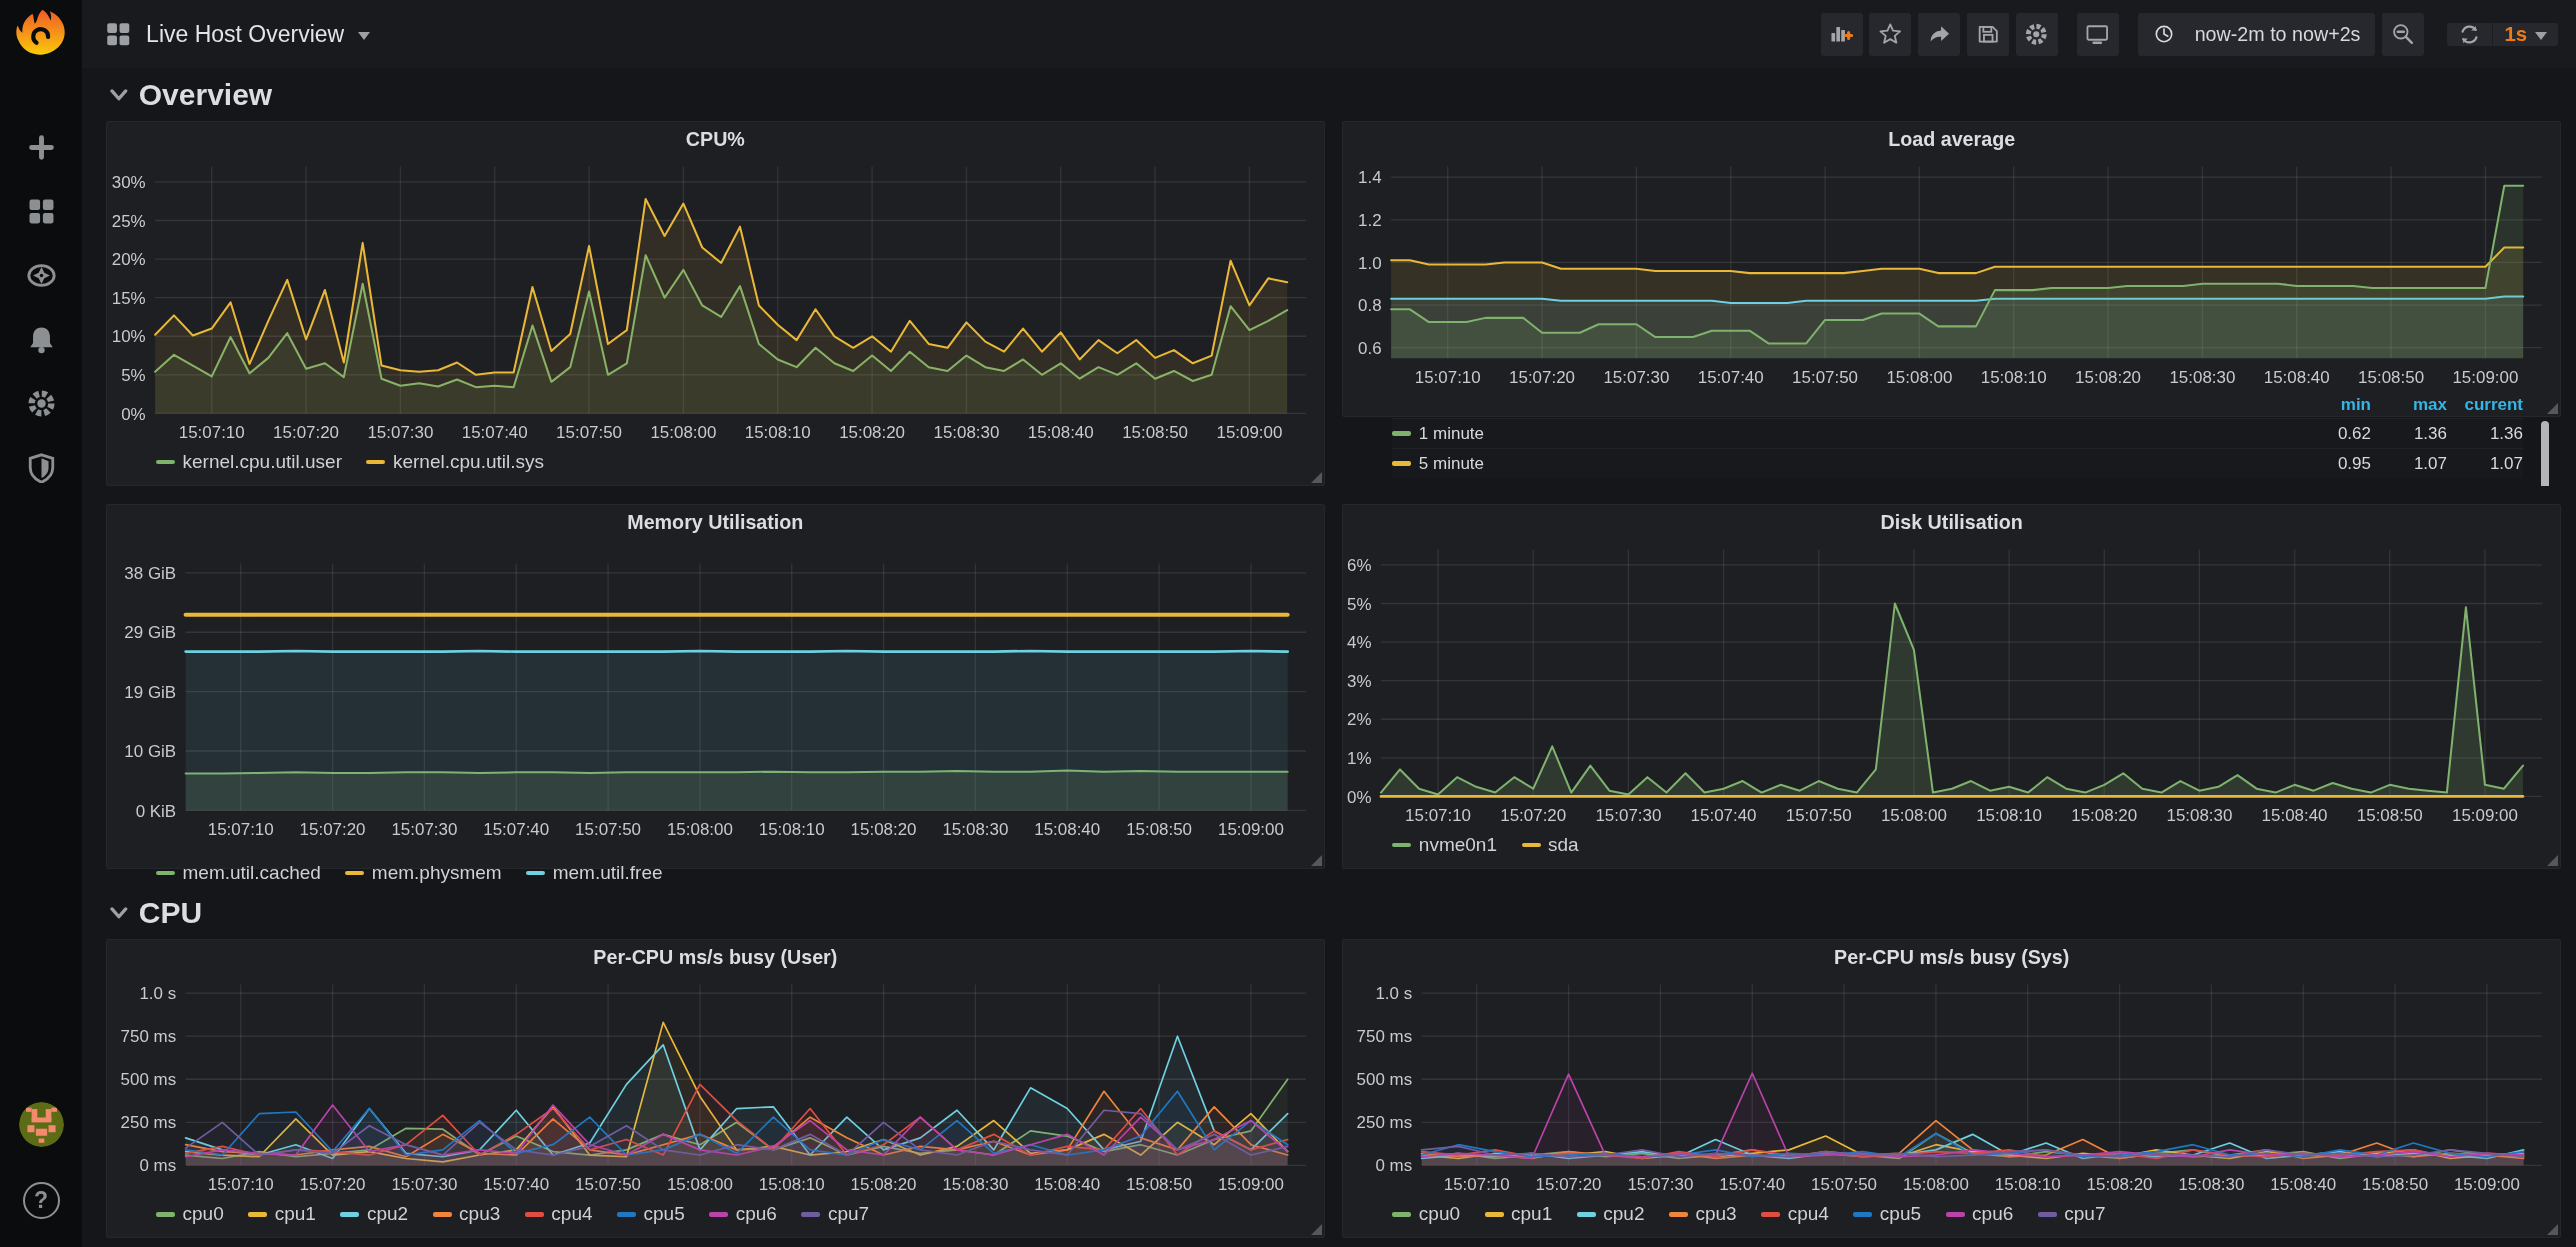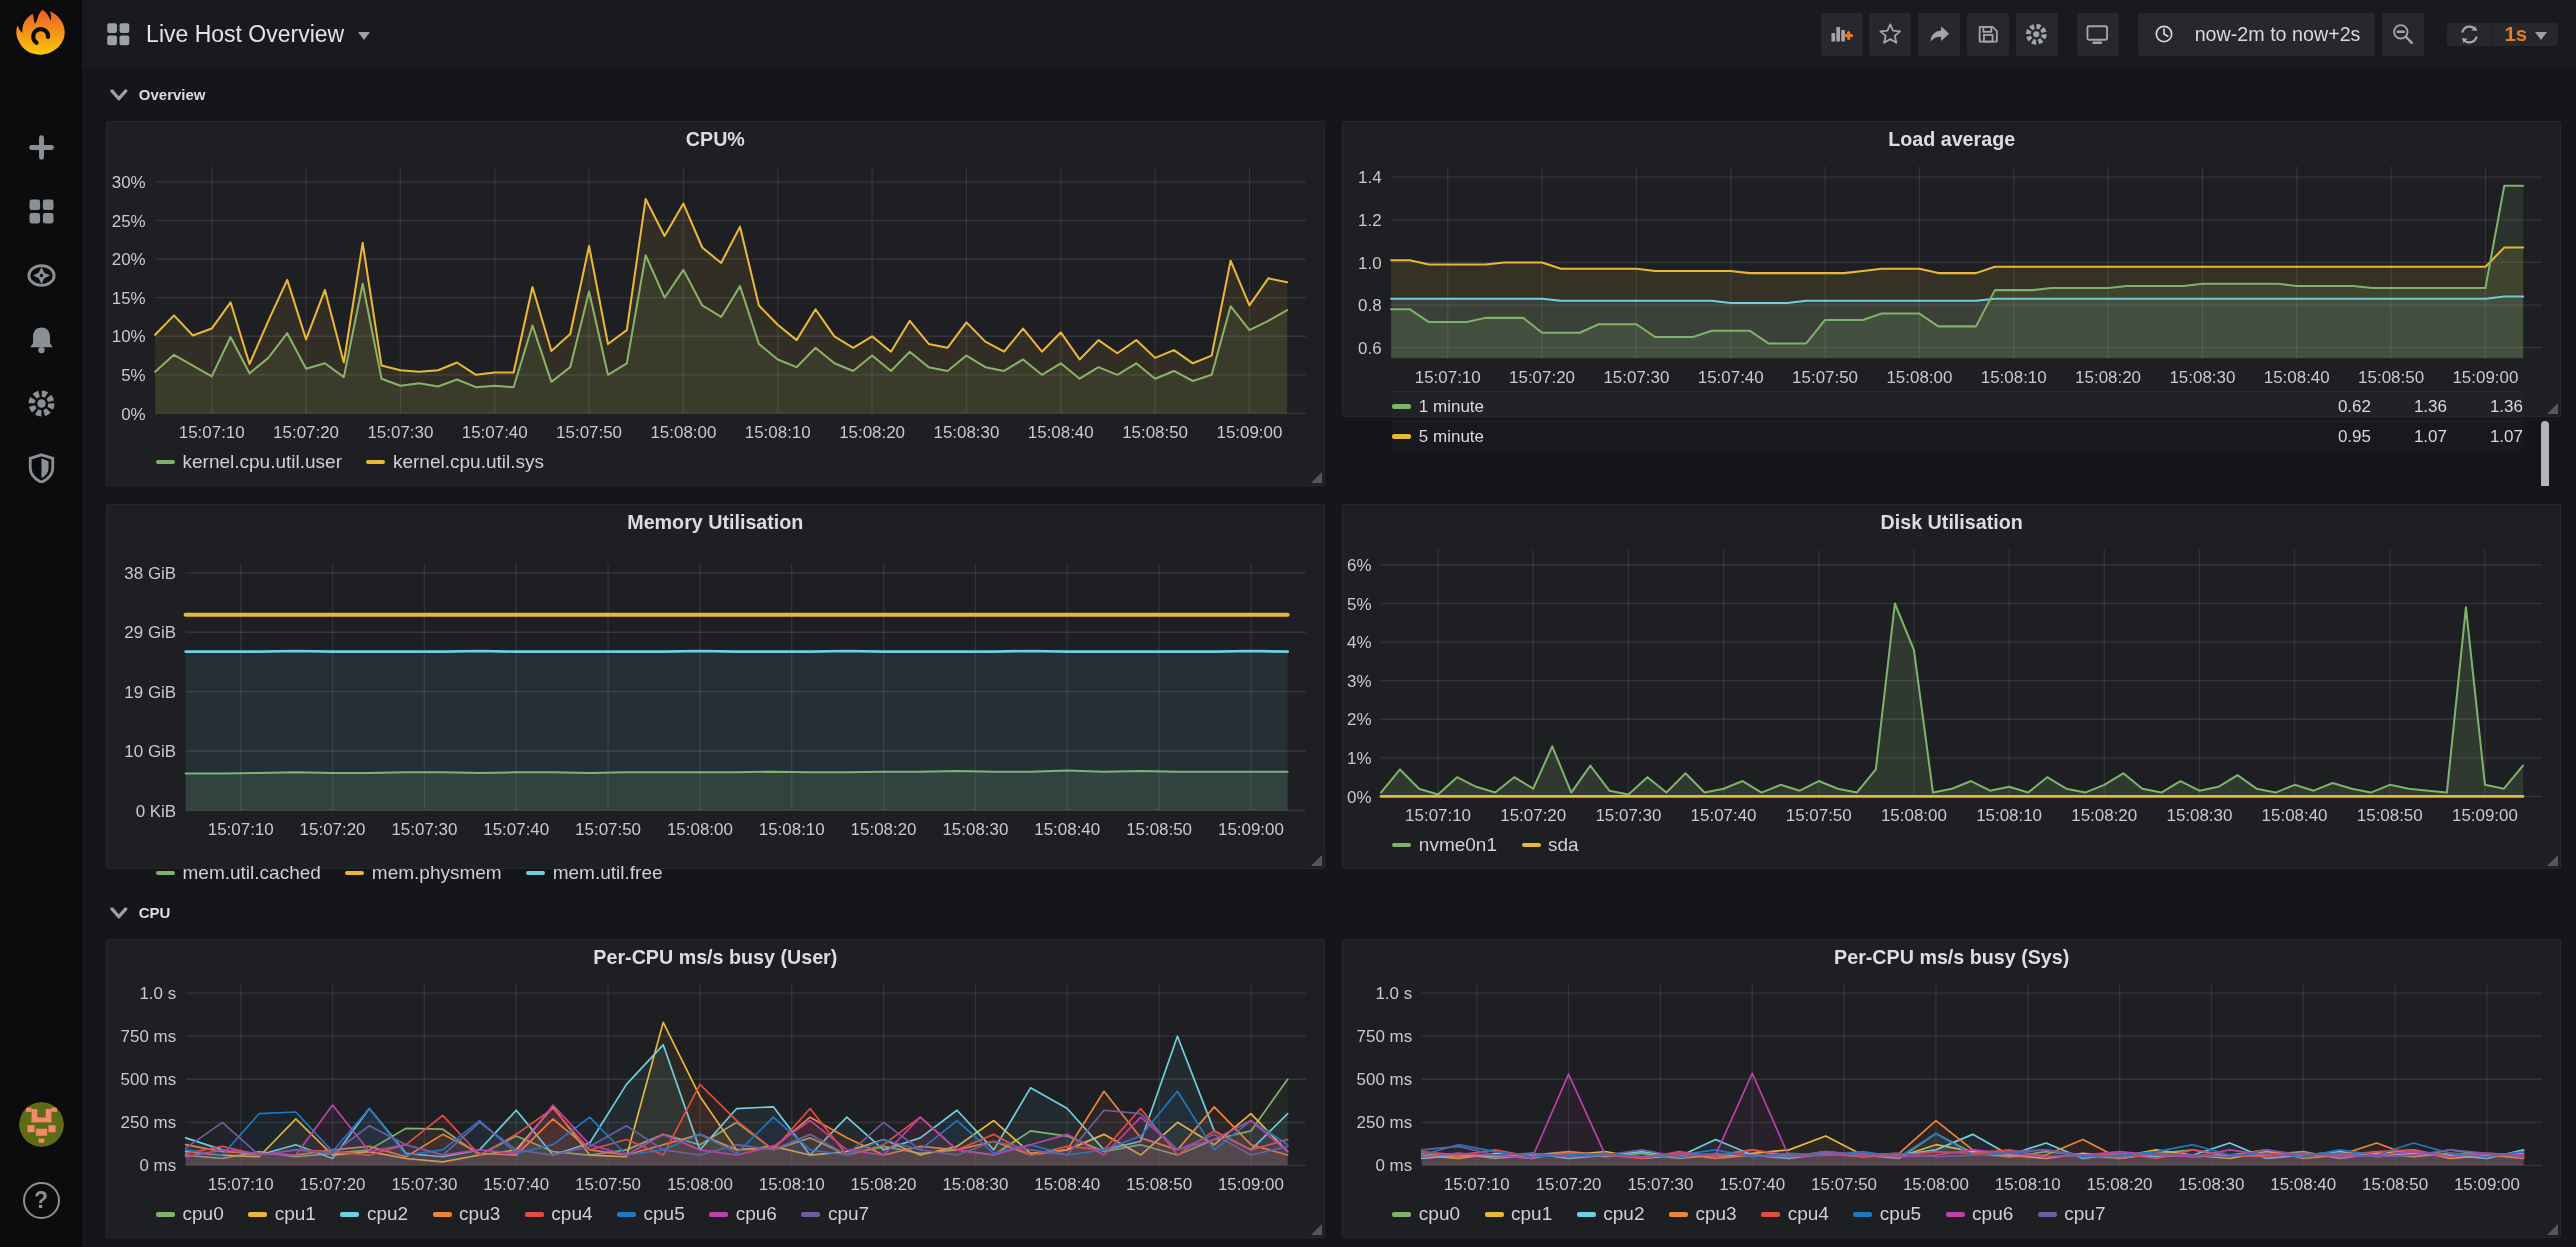--- a/index.html
+++ b/index.html
@@ -34,21 +34,21 @@
   .tbtn.gap { margin-left:12.2px; }
   .time-btn { gap:20px; font-size:19.7px; color:#d8d9da; padding:0 15px; }
   .refresh-group { display:flex; align-items:stretch; background:#26282d; border-radius:2.7px; margin-left:16px; }
   .refresh-group .half { display:flex; align-items:center; padding:0 11px; cursor:pointer; }
   .refresh-group .sep { width:1.4px; background:#1b1d20; }
   .interval { font-size:20.4px; color:#eb7b18; font-weight:bold; display:flex; align-items:center; gap:8.2px; }
 
   
   .content { position:absolute; left:82px; top:68px; right:0; bottom:0; padding:0 15px 0 24px; overflow:hidden; }
   .section-header { height:53px; display:flex; align-items:center; gap:11px; padding-left:4.1px;
-                    font-size:15px; font-weight:600; color:#dcdde0; cursor:pointer; }
+                    font-size:30px; font-weight:600; color:#dcdde0; cursor:pointer; }
   .section-header svg { width:17.7px; height:17.7px; color:#9da0a5; }
   .row { display:flex; gap:17.7px; margin-bottom:17.7px; }
   .panel { flex:1; background:#1e1f23; border:0.7px solid #26272b; border-radius:2px;
            position:relative; display:flex; flex-direction:column; min-width:0; }
   .panel-title { height:35px; flex:0 0 35px; display:flex; align-items:center; justify-content:center;
                  font-size:19.7px; font-weight:600; color:#dcdde0; cursor:pointer; }
   .plot { position:relative; }
   .plot svg { position:absolute; inset:0; width:100%; height:100%; }
   svg text.tick { font-family:"Liberation Sans", sans-serif; font-size:25px; fill:#c9cacc; }
 
@@ -341,20 +341,25 @@
             <text x="57" y="38.66666666666667" text-anchor="end" class="tick">1.4</text>
             <path d="M71.0 151.9 L98.8 151.9 L126.7 158.1 L154.5 158.1 L182.3 158.1 L210.2 158.1 L238.0 155.0 L265.9 155.0 L293.7 155.0 L321.5 164.4 L349.4 164.4 L377.2 164.4 L405.0 164.4 L432.9 164.4 L460.7 167.5 L488.5 167.5 L516.4 167.5 L544.2 167.5 L572.0 167.5 L599.9 170.7 L627.7 170.7 L655.6 170.7 L683.4 170.7 L711.2 170.7 L739.1 170.7 L766.9 167.5 L794.7 164.4 L822.6 164.4 L850.4 164.4 L878.2 170.7 L906.1 170.7 L933.9 170.7 L961.8 161.3 L989.6 161.3 L1017.4 161.3 L1045.3 161.3 L1073.1 161.3 L1100.9 161.3 L1128.8 161.3 L1156.6 161.3 L1184.4 161.3 L1212.3 161.3 L1240.1 161.3 L1268.0 161.3 L1295.8 161.3 L1323.6 161.3 L1351.5 161.3 L1379.3 161.3 L1407.1 161.3 L1435.0 161.3 L1462.8 161.3 L1490.6 161.3 L1518.5 161.3 L1546.3 161.3 L1574.1 161.3 L1602.0 161.3 L1629.8 161.3 L1657.7 161.3 L1685.5 161.3 L1713.3 133.1 L1741.2 133.1 L1741.2 296.0 L71.0 296.0 Z" fill="#EAB839" fill-opacity="0.12" stroke="none"></path>
             <path d="M71.0 151.9 L98.8 151.9 L126.7 158.1 L154.5 158.1 L182.3 158.1 L210.2 158.1 L238.0 155.0 L265.9 155.0 L293.7 155.0 L321.5 164.4 L349.4 164.4 L377.2 164.4 L405.0 164.4 L432.9 164.4 L460.7 167.5 L488.5 167.5 L516.4 167.5 L544.2 167.5 L572.0 167.5 L599.9 170.7 L627.7 170.7 L655.6 170.7 L683.4 170.7 L711.2 170.7 L739.1 170.7 L766.9 167.5 L794.7 164.4 L822.6 164.4 L850.4 164.4 L878.2 170.7 L906.1 170.7 L933.9 170.7 L961.8 161.3 L989.6 161.3 L1017.4 161.3 L1045.3 161.3 L1073.1 161.3 L1100.9 161.3 L1128.8 161.3 L1156.6 161.3 L1184.4 161.3 L1212.3 161.3 L1240.1 161.3 L1268.0 161.3 L1295.8 161.3 L1323.6 161.3 L1351.5 161.3 L1379.3 161.3 L1407.1 161.3 L1435.0 161.3 L1462.8 161.3 L1490.6 161.3 L1518.5 161.3 L1546.3 161.3 L1574.1 161.3 L1602.0 161.3 L1629.8 161.3 L1657.7 161.3 L1685.5 161.3 L1713.3 133.1 L1741.2 133.1 " fill="none" stroke="#EAB839" stroke-width="3" stroke-linejoin="round" stroke-linecap="round"></path>
             <path d="M71.0 208.3 L98.8 208.3 L126.7 208.3 L154.5 208.3 L182.3 208.3 L210.2 208.3 L238.0 208.3 L265.9 208.3 L293.7 208.3 L321.5 211.4 L349.4 211.4 L377.2 211.4 L405.0 211.4 L432.9 211.4 L460.7 211.4 L488.5 211.4 L516.4 211.4 L544.2 211.4 L572.0 214.5 L599.9 214.5 L627.7 214.5 L655.6 214.5 L683.4 211.4 L711.2 211.4 L739.1 211.4 L766.9 211.4 L794.7 211.4 L822.6 211.4 L850.4 211.4 L878.2 211.4 L906.1 211.4 L933.9 211.4 L961.8 208.3 L989.6 208.3 L1017.4 208.3 L1045.3 208.3 L1073.1 208.3 L1100.9 208.3 L1128.8 208.3 L1156.6 208.3 L1184.4 208.3 L1212.3 208.3 L1240.1 208.3 L1268.0 208.3 L1295.8 208.3 L1323.6 208.3 L1351.5 208.3 L1379.3 208.3 L1407.1 208.3 L1435.0 208.3 L1462.8 208.3 L1490.6 208.3 L1518.5 208.3 L1546.3 208.3 L1574.1 208.3 L1602.0 208.3 L1629.8 208.3 L1657.7 208.3 L1685.5 208.3 L1713.3 205.1 L1741.2 205.1 L1741.2 296.0 L71.0 296.0 Z" fill="#6ED0E0" fill-opacity="0.1" stroke="none"></path>
             <path d="M71.0 208.3 L98.8 208.3 L126.7 208.3 L154.5 208.3 L182.3 208.3 L210.2 208.3 L238.0 208.3 L265.9 208.3 L293.7 208.3 L321.5 211.4 L349.4 211.4 L377.2 211.4 L405.0 211.4 L432.9 211.4 L460.7 211.4 L488.5 211.4 L516.4 211.4 L544.2 211.4 L572.0 214.5 L599.9 214.5 L627.7 214.5 L655.6 214.5 L683.4 211.4 L711.2 211.4 L739.1 211.4 L766.9 211.4 L794.7 211.4 L822.6 211.4 L850.4 211.4 L878.2 211.4 L906.1 211.4 L933.9 211.4 L961.8 208.3 L989.6 208.3 L1017.4 208.3 L1045.3 208.3 L1073.1 208.3 L1100.9 208.3 L1128.8 208.3 L1156.6 208.3 L1184.4 208.3 L1212.3 208.3 L1240.1 208.3 L1268.0 208.3 L1295.8 208.3 L1323.6 208.3 L1351.5 208.3 L1379.3 208.3 L1407.1 208.3 L1435.0 208.3 L1462.8 208.3 L1490.6 208.3 L1518.5 208.3 L1546.3 208.3 L1574.1 208.3 L1602.0 208.3 L1629.8 208.3 L1657.7 208.3 L1685.5 208.3 L1713.3 205.1 L1741.2 205.1 " fill="none" stroke="#6ED0E0" stroke-width="3" stroke-linejoin="round" stroke-linecap="round"></path>
             <path d="M71.0 223.9 L98.8 223.9 L126.7 242.7 L154.5 242.7 L182.3 242.7 L210.2 236.5 L238.0 236.5 L265.9 236.5 L293.7 258.4 L321.5 258.4 L349.4 258.4 L377.2 245.9 L405.0 245.9 L432.9 245.9 L460.7 264.7 L488.5 264.7 L516.4 264.7 L544.2 255.3 L572.0 255.3 L599.9 255.3 L627.7 274.1 L655.6 274.1 L683.4 274.1 L711.2 239.6 L739.1 239.6 L766.9 239.6 L794.7 230.2 L822.6 230.2 L850.4 230.2 L878.2 249.0 L906.1 249.0 L933.9 249.0 L961.8 195.7 L989.6 195.7 L1017.4 195.7 L1045.3 192.6 L1073.1 192.6 L1100.9 192.6 L1128.8 192.6 L1156.6 189.5 L1184.4 189.5 L1212.3 189.5 L1240.1 189.5 L1268.0 186.3 L1295.8 186.3 L1323.6 186.3 L1351.5 186.3 L1379.3 186.3 L1407.1 189.5 L1435.0 189.5 L1462.8 189.5 L1490.6 189.5 L1518.5 192.6 L1546.3 192.6 L1574.1 192.6 L1602.0 192.6 L1629.8 192.6 L1657.7 192.6 L1685.5 192.6 L1713.3 42.2 L1741.2 42.2 L1741.2 296.0 L71.0 296.0 Z" fill="#7EB26D" fill-opacity="0.14" stroke="none"></path>
             <path d="M71.0 223.9 L98.8 223.9 L126.7 242.7 L154.5 242.7 L182.3 242.7 L210.2 236.5 L238.0 236.5 L265.9 236.5 L293.7 258.4 L321.5 258.4 L349.4 258.4 L377.2 245.9 L405.0 245.9 L432.9 245.9 L460.7 264.7 L488.5 264.7 L516.4 264.7 L544.2 255.3 L572.0 255.3 L599.9 255.3 L627.7 274.1 L655.6 274.1 L683.4 274.1 L711.2 239.6 L739.1 239.6 L766.9 239.6 L794.7 230.2 L822.6 230.2 L850.4 230.2 L878.2 249.0 L906.1 249.0 L933.9 249.0 L961.8 195.7 L989.6 195.7 L1017.4 195.7 L1045.3 192.6 L1073.1 192.6 L1100.9 192.6 L1128.8 192.6 L1156.6 189.5 L1184.4 189.5 L1212.3 189.5 L1240.1 189.5 L1268.0 186.3 L1295.8 186.3 L1323.6 186.3 L1351.5 186.3 L1379.3 186.3 L1407.1 189.5 L1435.0 189.5 L1462.8 189.5 L1490.6 189.5 L1518.5 192.6 L1546.3 192.6 L1574.1 192.6 L1602.0 192.6 L1629.8 192.6 L1657.7 192.6 L1685.5 192.6 L1713.3 42.2 L1741.2 42.2 " fill="none" stroke="#7EB26D" stroke-width="3" stroke-linejoin="round" stroke-linecap="round"></path>
           </svg>
         </div>
         <div class="legend-table">
+          <div class="lt-head">
+            <span class="lt-col">min</span>
+            <span class="lt-col">max</span>
+            <span class="lt-col">current</span>
+          </div>
           <div class="lt-row">
             <div class="lt-name">
               <div class="dash" style="background: rgb(126, 178, 109);"></div>
               <span>1 minute</span>
             </div>
             <div class="lt-fill"></div>
             <span class="lt-col">0.62</span>
             <span class="lt-col">1.36</span>
             <span class="lt-col">1.36</span>
           </div>

